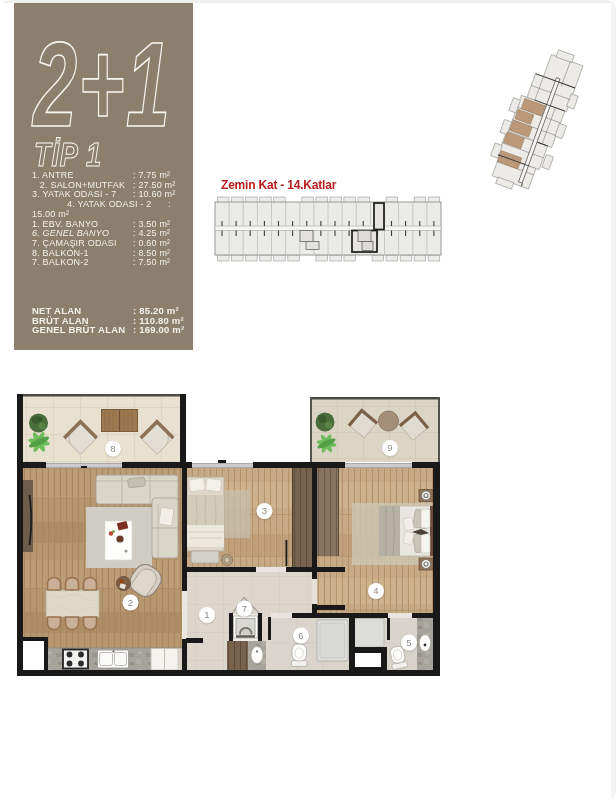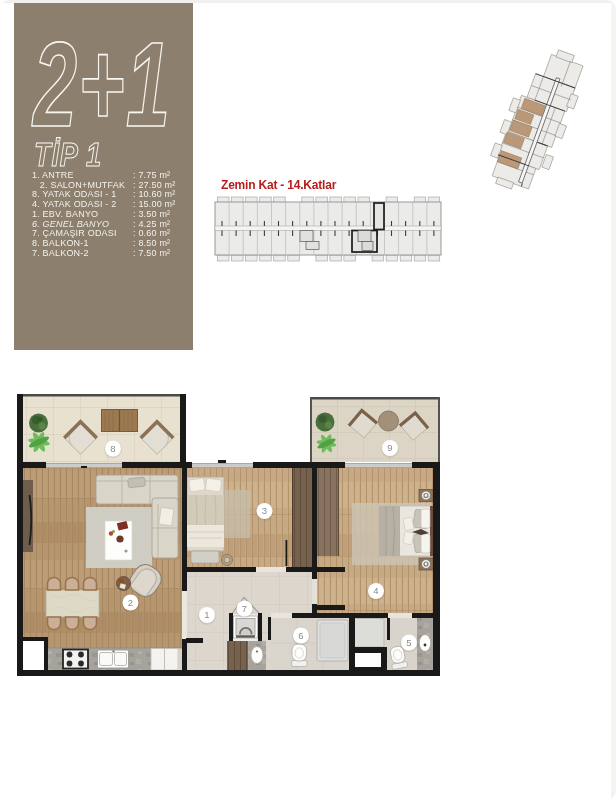--- a/index.html
+++ b/index.html
@@ -23,29 +23,34 @@
     </g>
 
     <g transform="translate(20,163) scale(0.8,1)">
       <text x="0" y="0" font-family="Liberation Sans" font-size="34" font-weight="bold" font-style="italic" fill="none" stroke="#f7f5f0" stroke-width="1.1" letter-spacing="1">TİP 1</text>
     </g>
   </svg>
 
   <div class="abs" style="left:32px;top:171px;width:150px;font-size:9px;line-height:9.7px;color:#f3f0ea;letter-spacing:0.2px;">
     <div><span style="display:inline-block;width:101px;">1. ANTRE</span>: 7.75 m²</div>
     <div><span style="display:inline-block;width:101px;text-align:center;">2. SALON+MUTFAK</span>: 27.50 m²</div>
-    <div><span style="display:inline-block;width:101px;">8. YATAK ODASI - 1</span>: 10.60 m²</div>
-    <div><span style="display:inline-block;width:101px;">4. YATAK ODASI - 2</span>: 15.00 m²</div>
+    <div><span style="display:inline-block;width:101px;">3. YATAK ODASI - 7</span>: 10.60 m²</div>
+    <div><span style="display:inline-block;width:101px;margin-left:35px;">4. YATAK ODASI - 2</span>: 15.00 m²</div>
     <div><span style="display:inline-block;width:101px;">1. EBV. BANYO</span>: 3.50 m²</div>
     <div><span style="display:inline-block;width:101px;font-style:italic;">6. GENEL BANYO</span>: 4.25 m²</div>
     <div><span style="display:inline-block;width:101px;">7. ÇAMAŞIR ODASI</span>: 0.60 m²</div>
     <div><span style="display:inline-block;width:101px;">8. BALKON-1</span>: 8.50 m²</div>
     <div><span style="display:inline-block;width:101px;">7. BALKON-2</span>: 7.50 m²</div>
   </div>
 
+  <div class="abs" style="left:32px;top:306px;width:165px;font-size:9.5px;line-height:9.6px;color:#f3f0ea;font-weight:bold;letter-spacing:0.2px;white-space:nowrap;">
+    <div><span style="display:inline-block;width:101px;">NET ALAN</span>: 85.20 m²</div>
+    <div><span style="display:inline-block;width:101px;">BRÜT ALAN</span>: 110.80 m²</div>
+    <div><span style="display:inline-block;width:101px;">GENEL BRÜT ALAN</span>: 169.00 m²</div>
+  </div>
 
   <div class="abs" style="left:221px;top:178px;font-size:12px;font-weight:bold;color:#b91c1c;letter-spacing:-0.2px;">Zemin Kat - 14.Katlar</div>
 
   <svg class="abs" style="left:214px;top:196px;" width="228" height="70" viewBox="0 0 228 70" id="strip">
     <g stroke="#a8a8a6" stroke-width="0.7" fill="#ebebe9">
 
     <g>
     <rect x="3.5" y="1" width="11.5" height="6"></rect>
     <rect x="17.6" y="1" width="11.5" height="6"></rect>
     <rect x="31.6" y="1" width="11.5" height="6"></rect>

